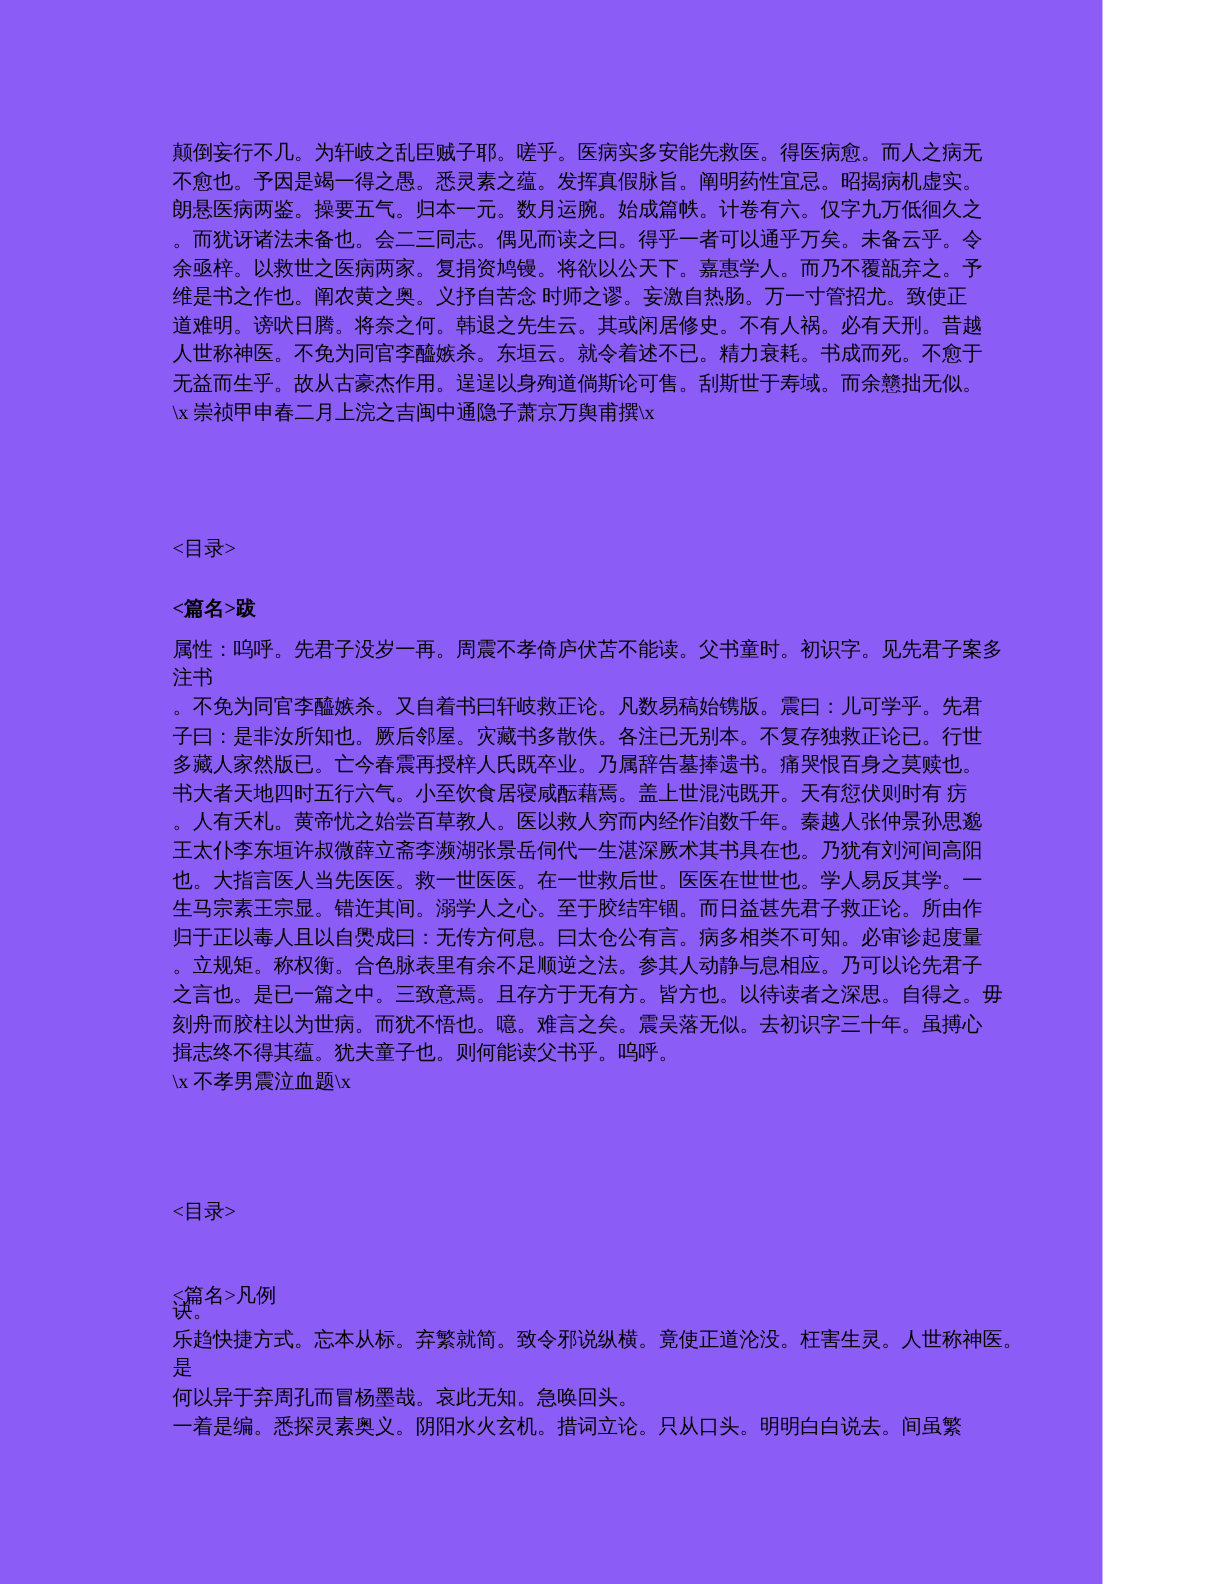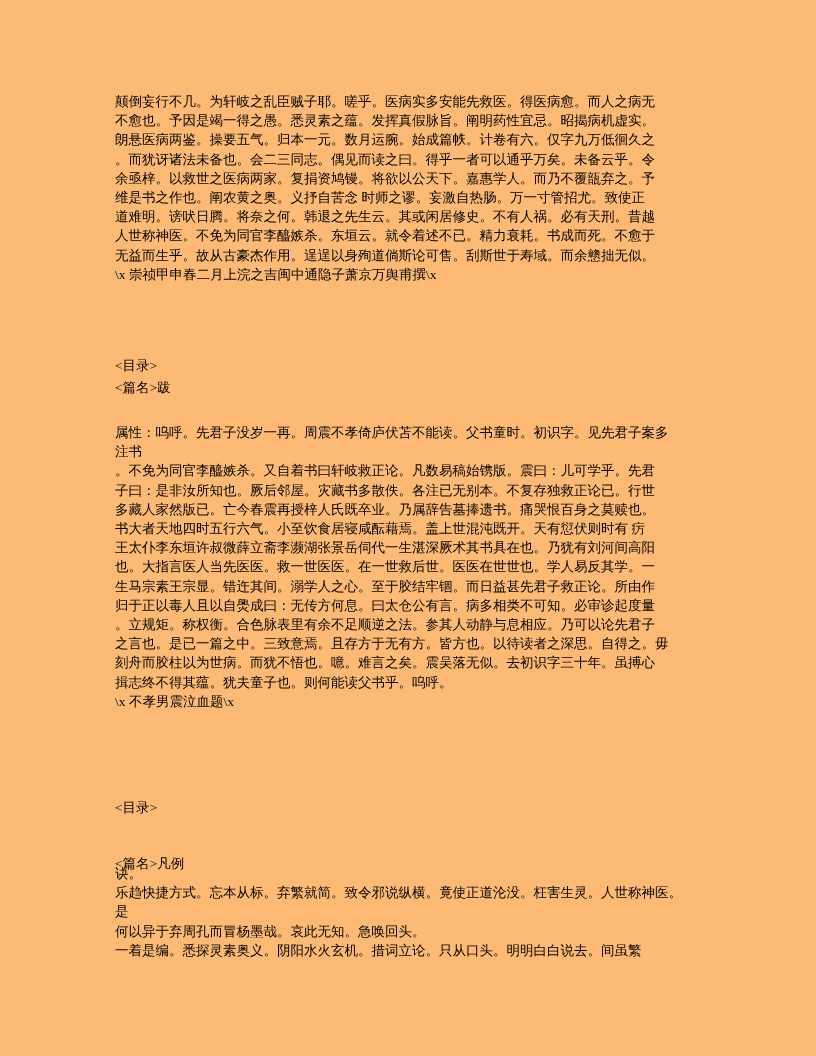--- a/index.html
+++ b/index.html
@@ -1,19 +1,19 @@
 <!DOCTYPE html>
 <html><head>
 <meta charset="utf-8">
 <style>
   html,body{margin:0;padding:0;background:#ffffff;}
   .page{
     position:relative;
-    width:816px;height:1056px;
-    background:#fdba74;
+    width:735px;height:1056px;
+    background:#8b5cf6;
     color:#000000;
     font-family:"Liberation Serif","DejaVu Sans",serif;
     overflow:hidden;
   }
   .block{
     position:absolute;
     left:115px;
     width:600px;
     font-size:13.5px;
     line-height:19.2px;
@@ -36,31 +36,32 @@
     <div class="line">道难明。谤吠日腾。将奈之何。韩退之先生云。其或闲居修史。不有人祸。必有天刑。昔越</div>
     <div class="line">人世称神医。不免为同官李醯嫉杀。东垣云。就令着述不已。精力衰耗。书成而死。不愈于</div>
     <div class="line">无益而生乎。故从古豪杰作用。逞逞以身殉道倘斯论可售。刮斯世于寿域。而余戆拙无似。</div>
     <div class="line">\x 崇祯甲申春二月上浣之吉闽中通隐子萧京万舆甫撰\x</div>
   </div>
 
   <div class="block" style="top:356px;">
     <div class="line">&lt;目录&gt;</div>
   </div>
 
-  <div class="block" style="top:378px;">
+  <div class="block" style="top:396px;font-weight:bold;">
     <div class="line">&lt;篇名&gt;跋</div>
   </div>
 
   <div class="block" style="top:423px;">
     <div class="line">属性：呜呼。先君子没岁一再。周震不孝倚庐伏苫不能读。父书童时。初识字。见先君子案多</div>
     <div class="line">注书</div>
     <div class="line">。不免为同官李醯嫉杀。又自着书曰轩岐救正论。凡数易稿始镌版。震曰：儿可学乎。先君</div>
     <div class="line">子曰：是非汝所知也。厥后邻屋。灾藏书多散佚。各注已无别本。不复存独救正论已。行世</div>
     <div class="line">多藏人家然版已。亡今春震再授梓人氏既卒业。乃属辞告墓捧遗书。痛哭恨百身之莫赎也。</div>
     <div class="line">书大者天地四时五行六气。小至饮食居寝咸酝藉焉。盖上世混沌既开。天有愆伏则时有 疠</div>
+    <div class="line">。人有夭札。黄帝忧之始尝百草教人。医以救人穷而内经作洎数千年。秦越人张仲景孙思邈</div>
     <div class="line">王太仆李东垣许叔微薛立斋李濒湖张景岳伺代一生湛深厥术其书具在也。乃犹有刘河间高阳</div>
     <div class="line">也。大指言医人当先医医。救一世医医。在一世救后世。医医在世世也。学人易反其学。一</div>
     <div class="line">生马宗素王宗显。错迕其间。溺学人之心。至于胶结牢锢。而日益甚先君子救正论。所由作</div>
     <div class="line">归于正以毒人且以自爂成曰：无传方何息。曰太仓公有言。病多相类不可知。必审诊起度量</div>
     <div class="line">。立规矩。称权衡。合色脉表里有余不足顺逆之法。参其人动静与息相应。乃可以论先君子</div>
     <div class="line">之言也。是已一篇之中。三致意焉。且存方于无有方。皆方也。以待读者之深思。自得之。毋</div>
     <div class="line">刻舟而胶柱以为世病。而犹不悟也。噫。难言之矣。震吴落无似。去初识字三十年。虽搏心</div>
     <div class="line">揖志终不得其蕴。犹夫童子也。则何能读父书乎。呜呼。</div>
     <div class="line">\x 不孝男震泣血题\x</div>
   </div>

